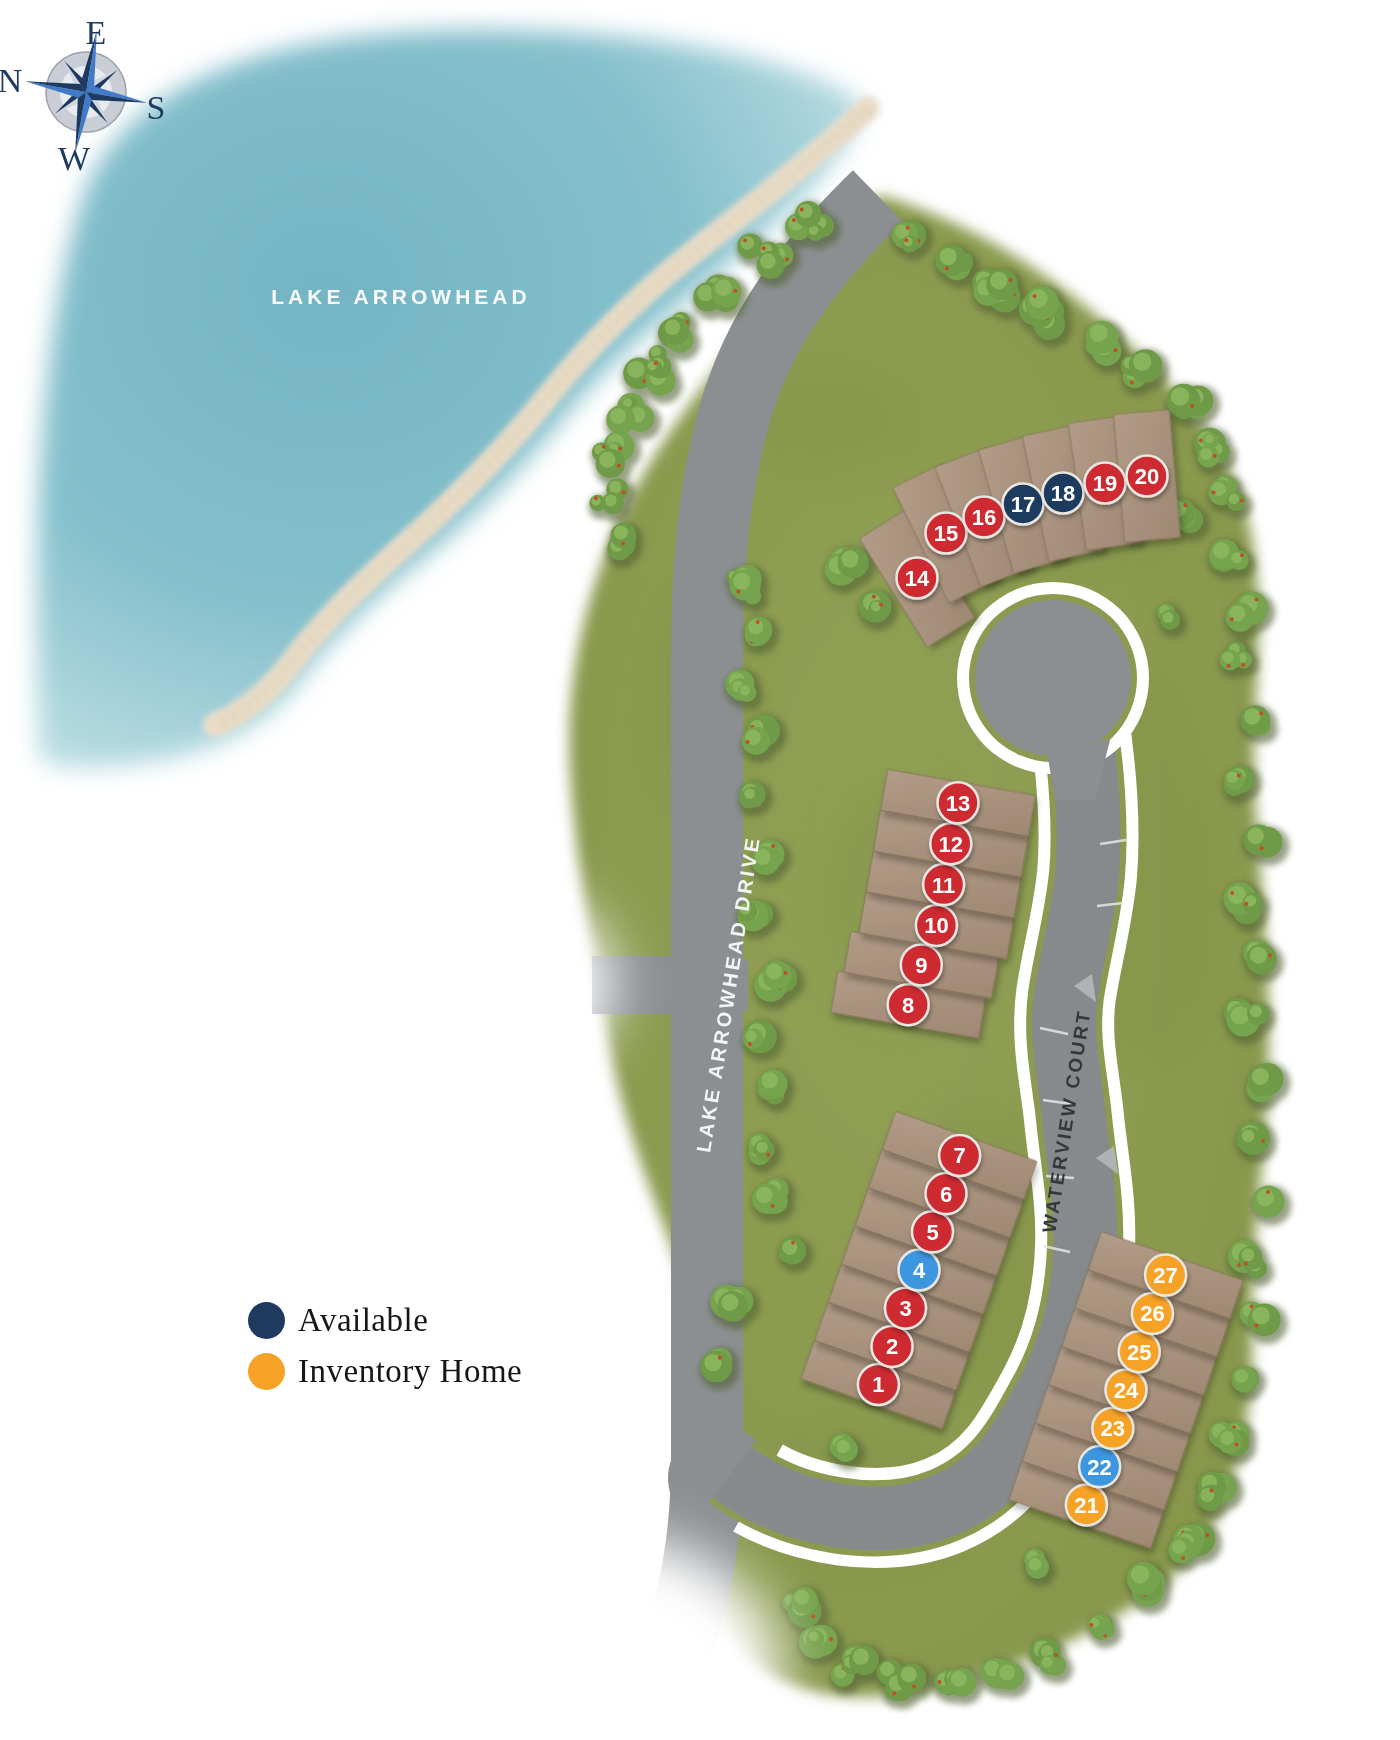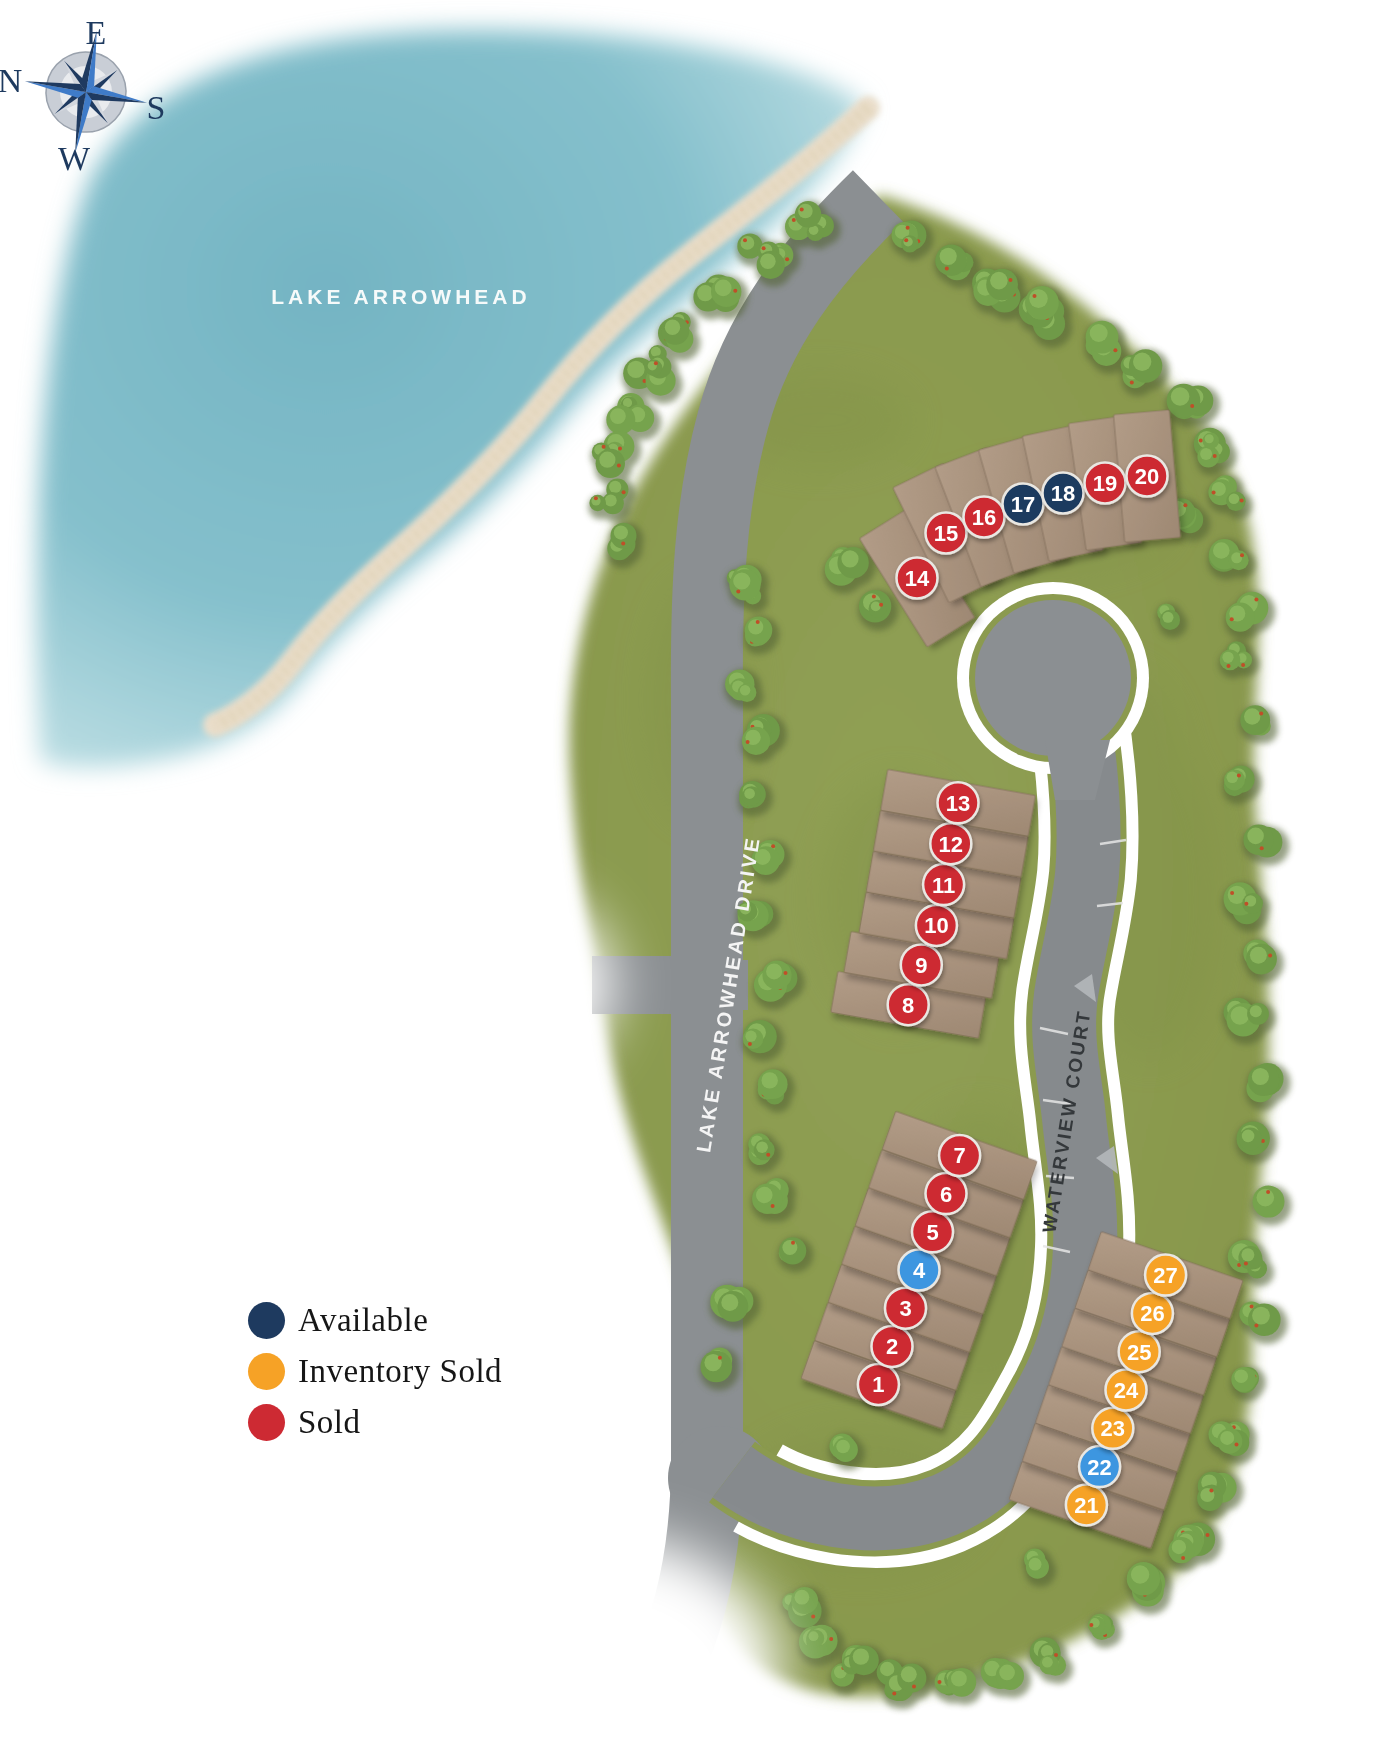--- a/index.html
+++ b/index.html
@@ -1141,20 +1141,16 @@
     <text x="74" y="158" text-anchor="middle" dy="0.36em">W</text>
   </svg>
 
   <div class="legend">
     <div class="legend-row">
       <span class="swatch" id="sw-available" style="background: rgb(30, 58, 95);"></span>
       <span class="legend-label">Available</span>
     </div>
     <div class="legend-row">
       <span class="swatch" id="sw-inventory" style="background: rgb(246, 162, 38);"></span>
-      <span class="legend-label">Inventory Sold</span>
-    </div>
-    <div class="legend-row">
-      <span class="swatch" id="sw-sold" style="background: rgb(205, 42, 51);"></span>
-      <span class="legend-label">Sold</span>
+      <span class="legend-label">Inventory Home</span>
     </div>
   </div>
 </div>
 
 </body></html>

